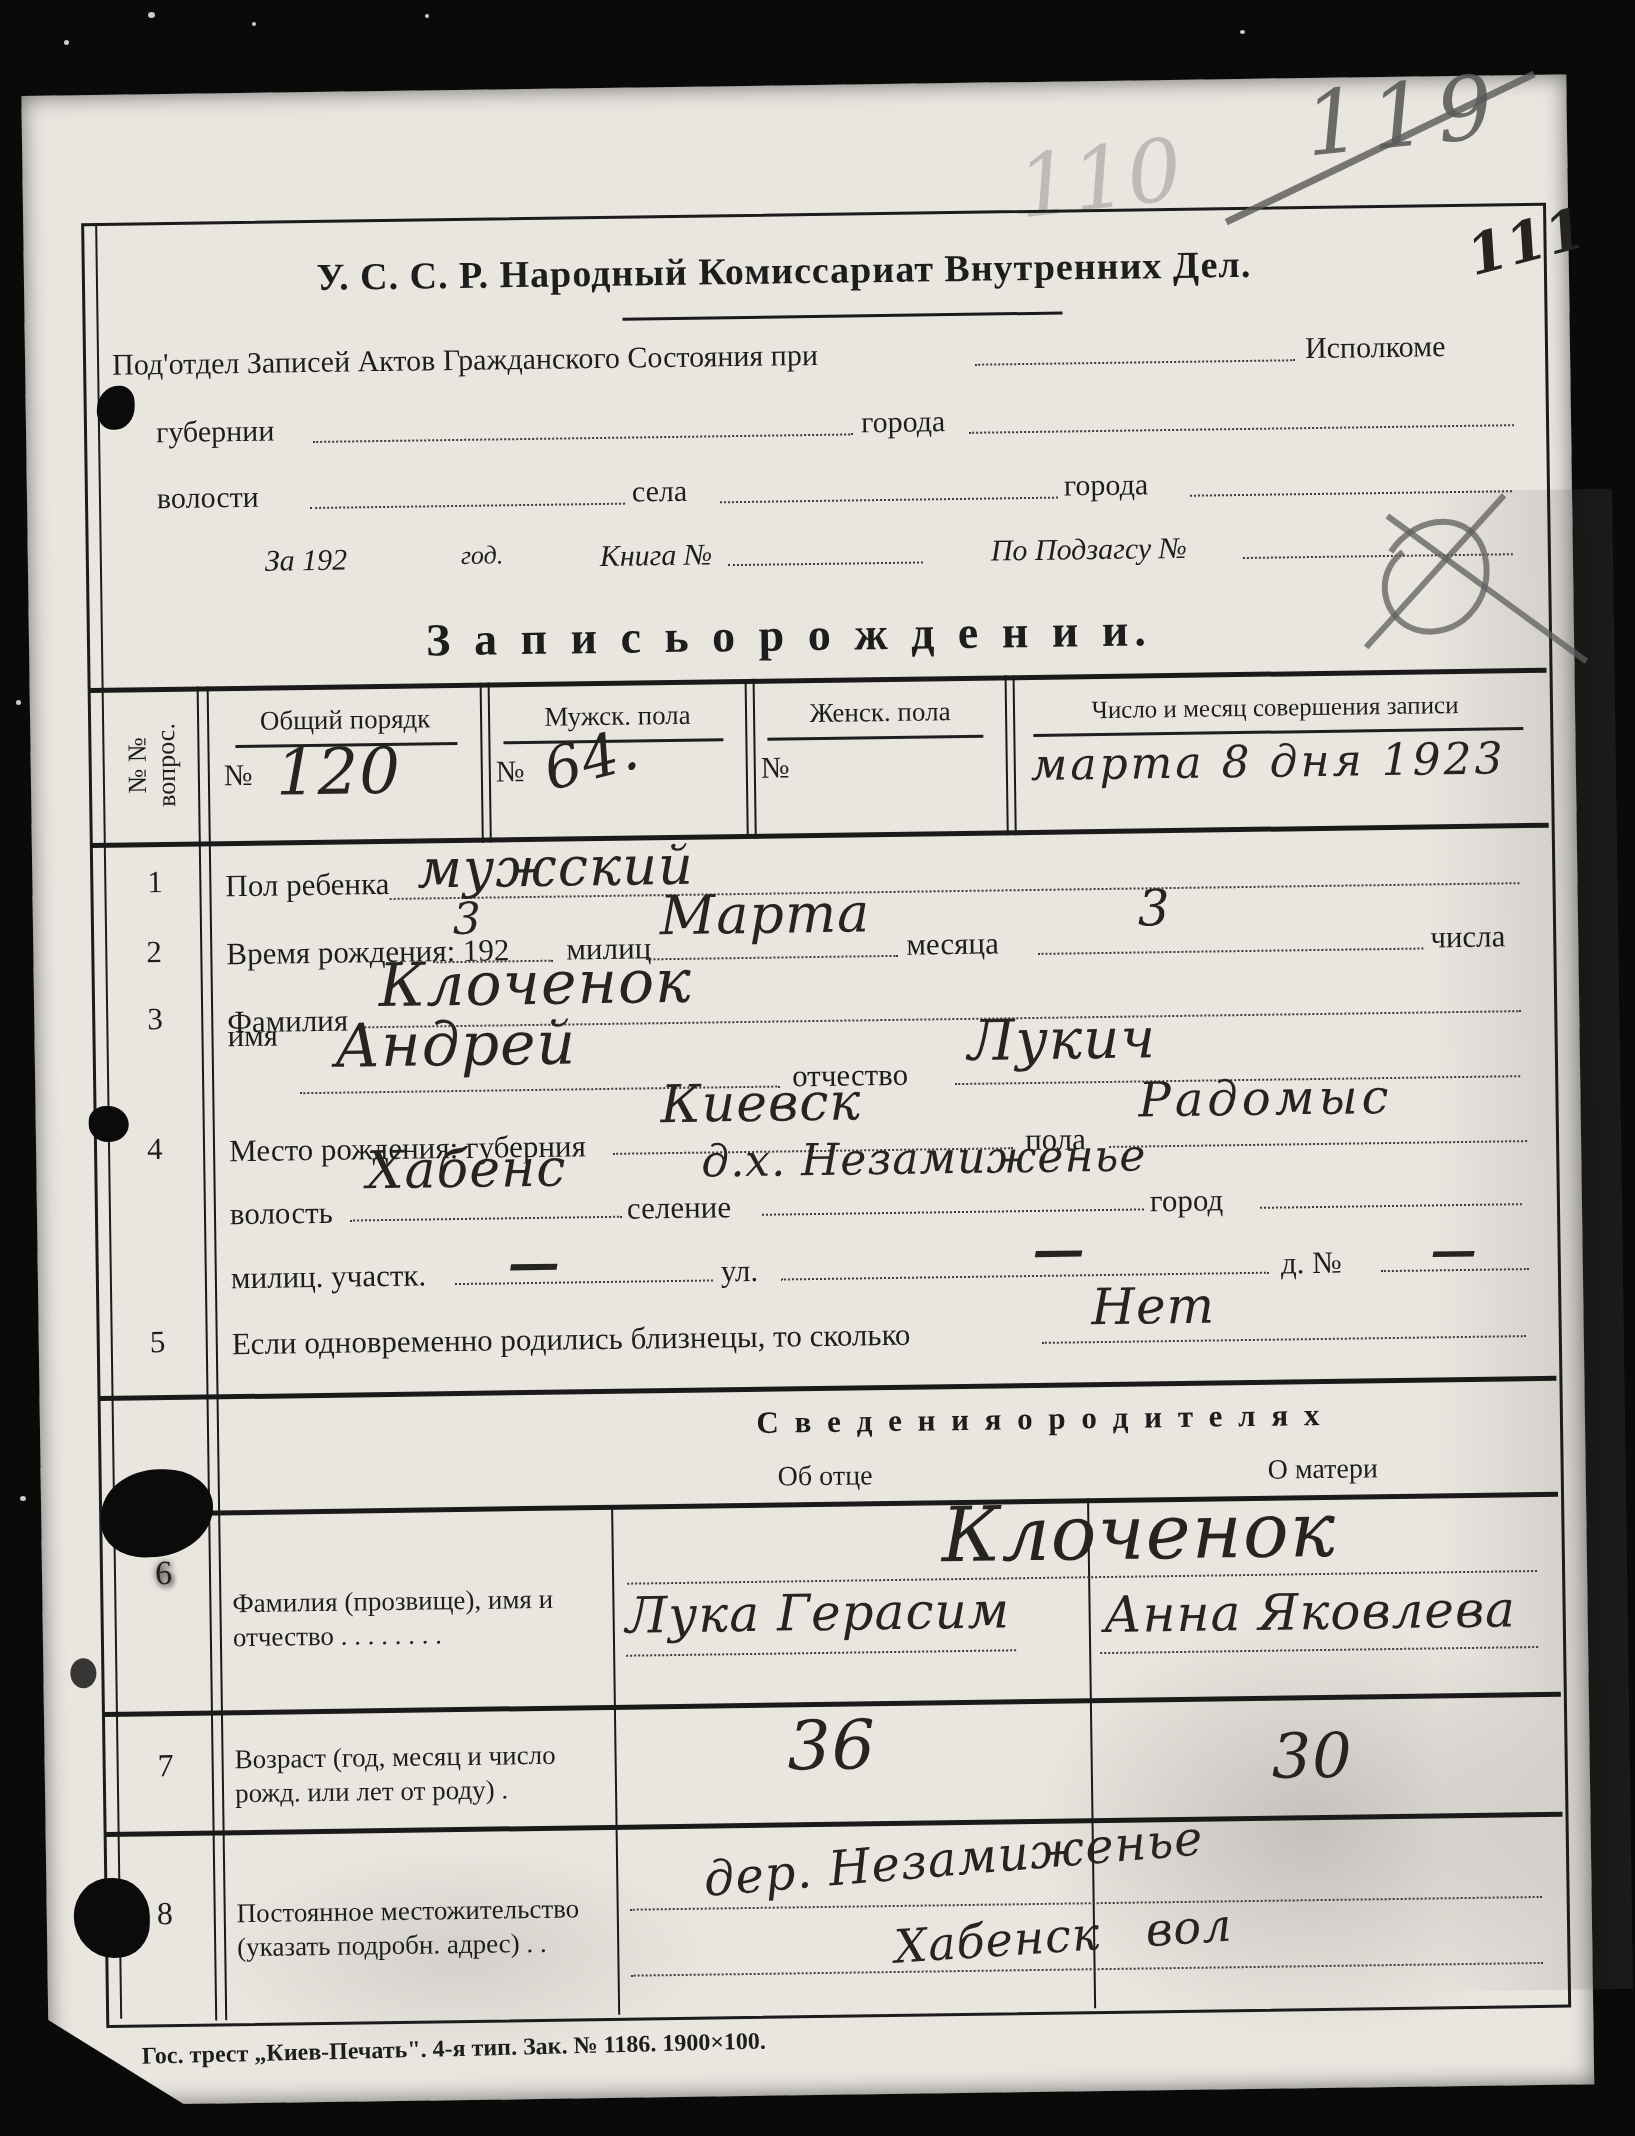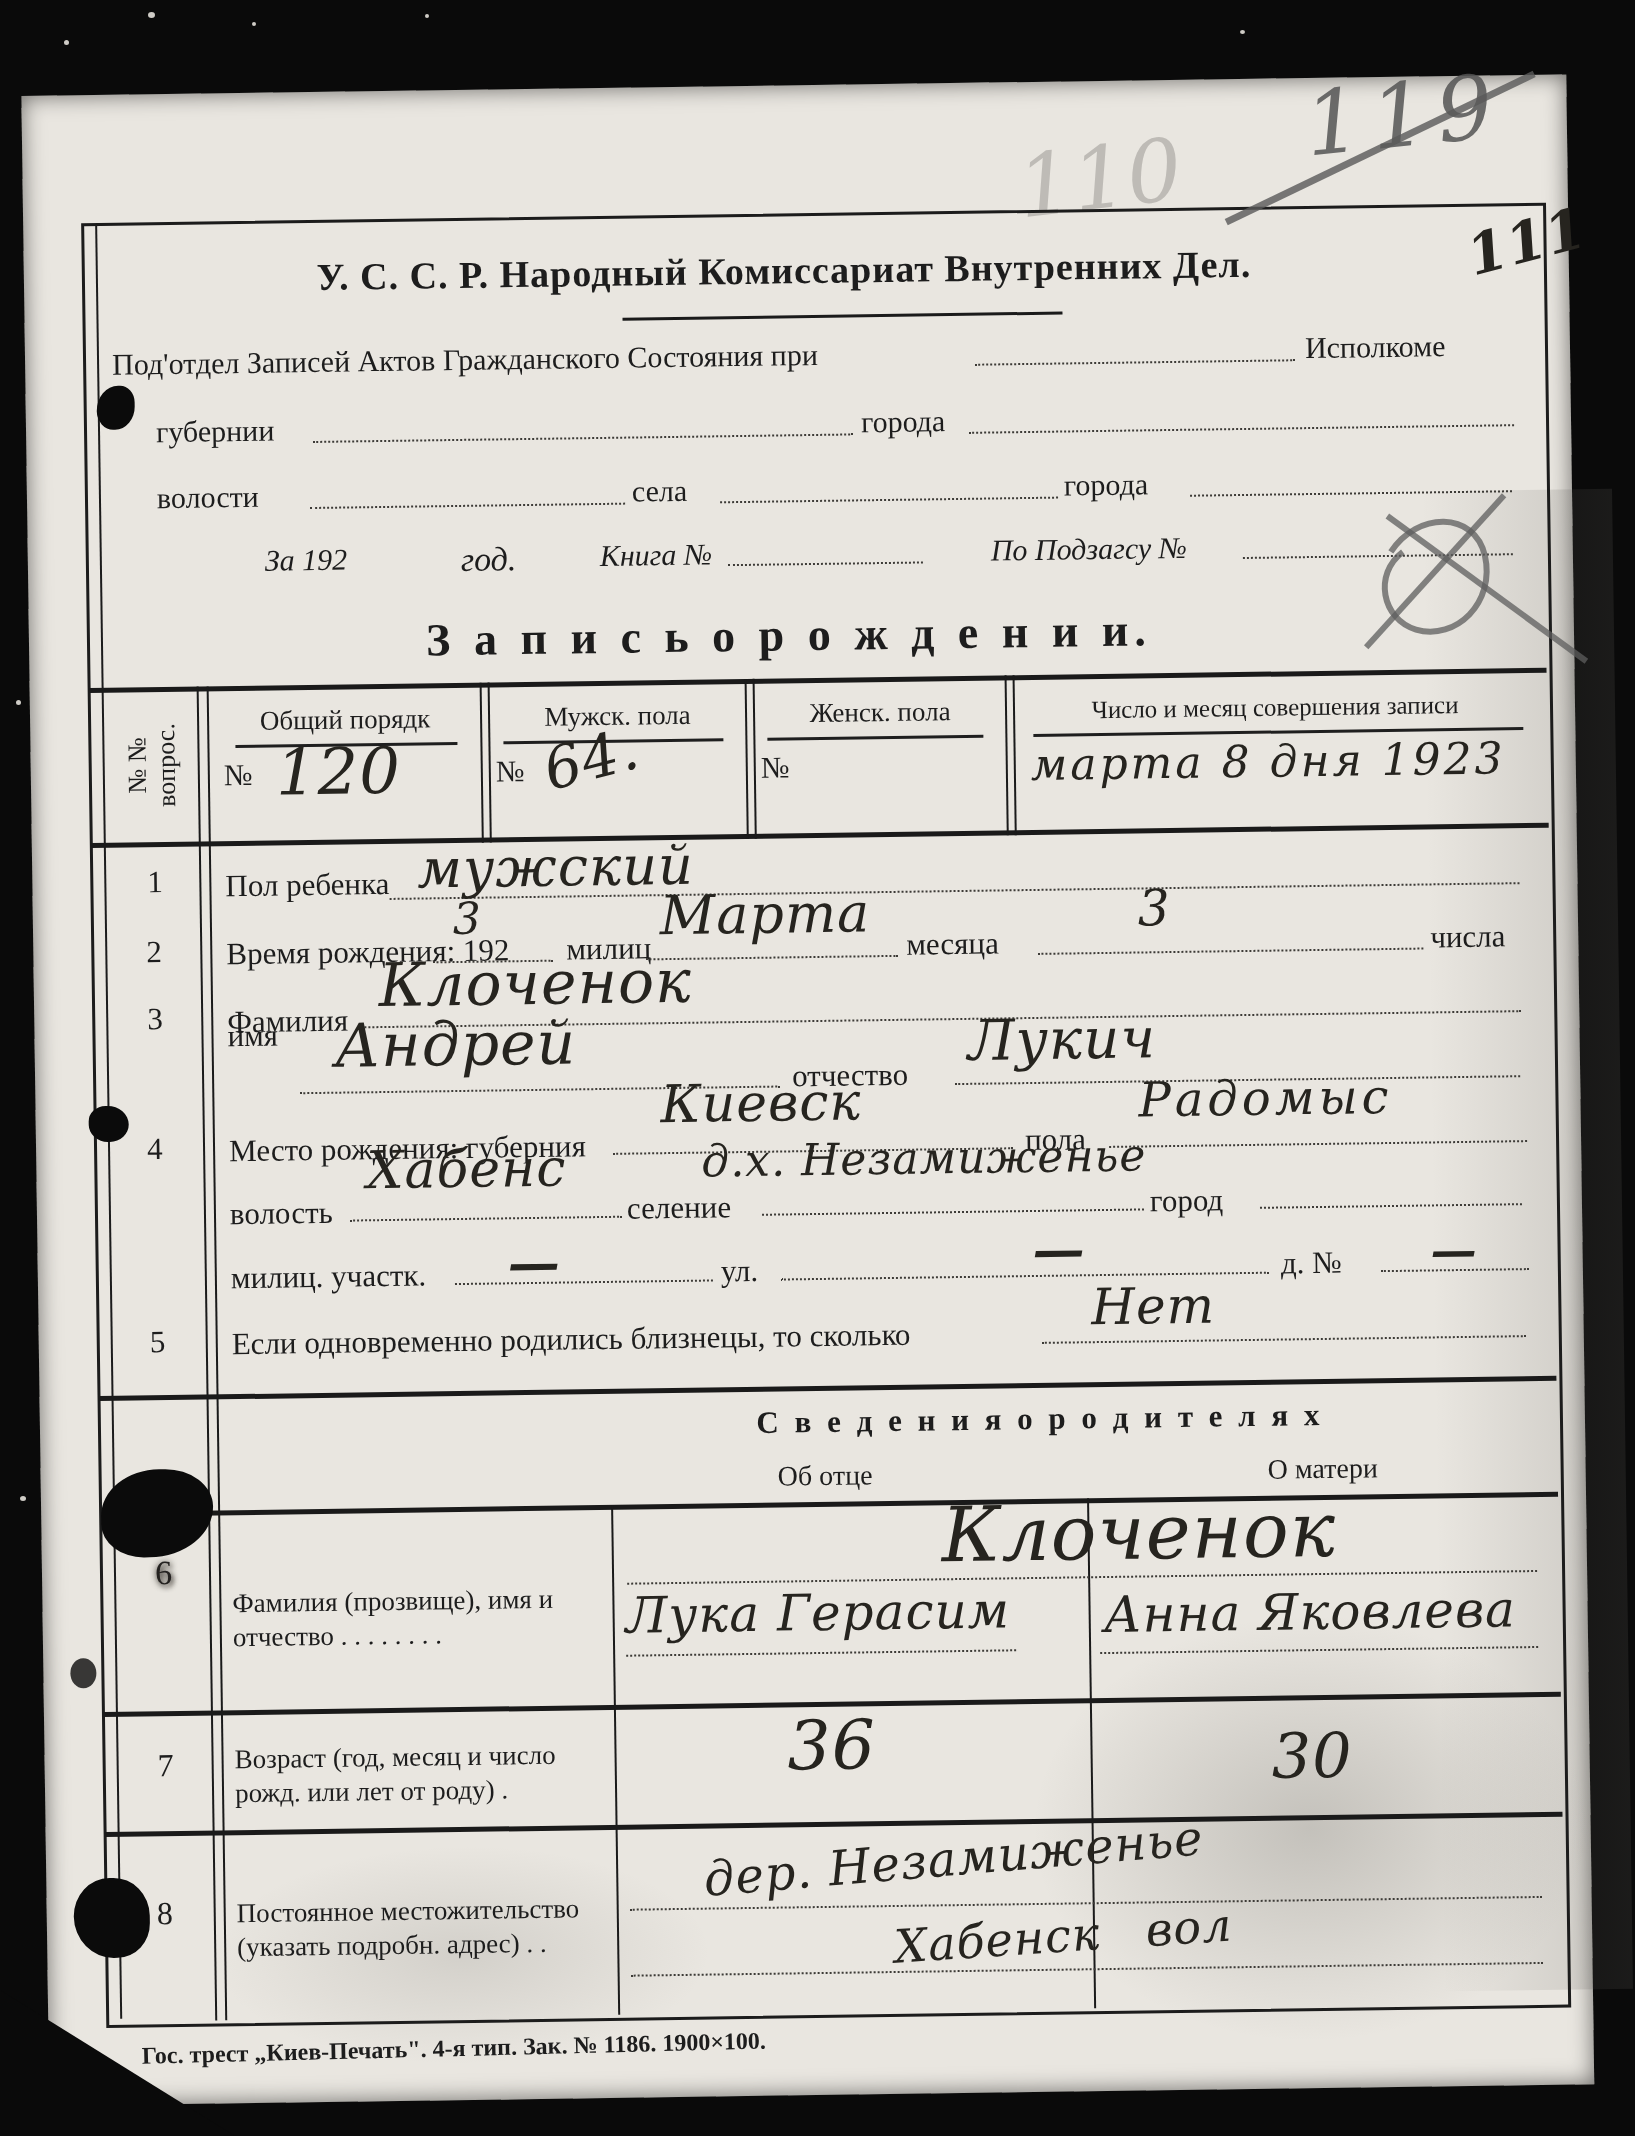--- a/index.html
+++ b/index.html
@@ -69,21 +69,21 @@
   <div class="dl" style="left:978px;top:434px;width:545px;"></div>
 
   <div class="printed" style="left:165px;top:472px;font-size:30px;">волости</div>
   <div class="dl" style="left:318px;top:500px;width:315px;"></div>
   <div class="printed" style="left:640px;top:472px;font-size:30px;">села</div>
   <div class="dl" style="left:728px;top:500px;width:338px;"></div>
   <div class="printed" style="left:1072px;top:472px;font-size:30px;">города</div>
   <div class="dl" style="left:1198px;top:500px;width:322px;"></div>
 
   <div class="printed" style="left:272px;top:536px;font-size:30px;font-style:italic;">За 192</div>
-  <div class="printed" style="left:468px;top:536px;font-size:34px;font-style:italic;">год.</div>
+  <div class="printed" style="left:468px;top:536px;font-size:26px;font-style:italic;">год.</div>
   <div class="printed" style="left:607px;top:536px;font-size:30px;font-style:italic;">Книга №</div>
   <div class="dl" style="left:735px;top:563px;width:195px;"></div>
   <div class="printed" style="left:998px;top:536px;font-size:30px;font-style:italic;">По Подзагсу №</div>
   <div class="dl" style="left:1250px;top:563px;width:270px;"></div>
 
   <div class="printed center" style="left:95px;top:608px;width:1400px;font-size:46px;font-weight:bold;letter-spacing:6px;">З а п и с ь   о   р о ж д е н и и.</div>
 
   <div class="hrule" style="left:95px;top:678px;width:1457px;height:5px;"></div>
   <div class="hrule" style="left:95px;top:833px;width:1457px;height:5px;"></div>
 

